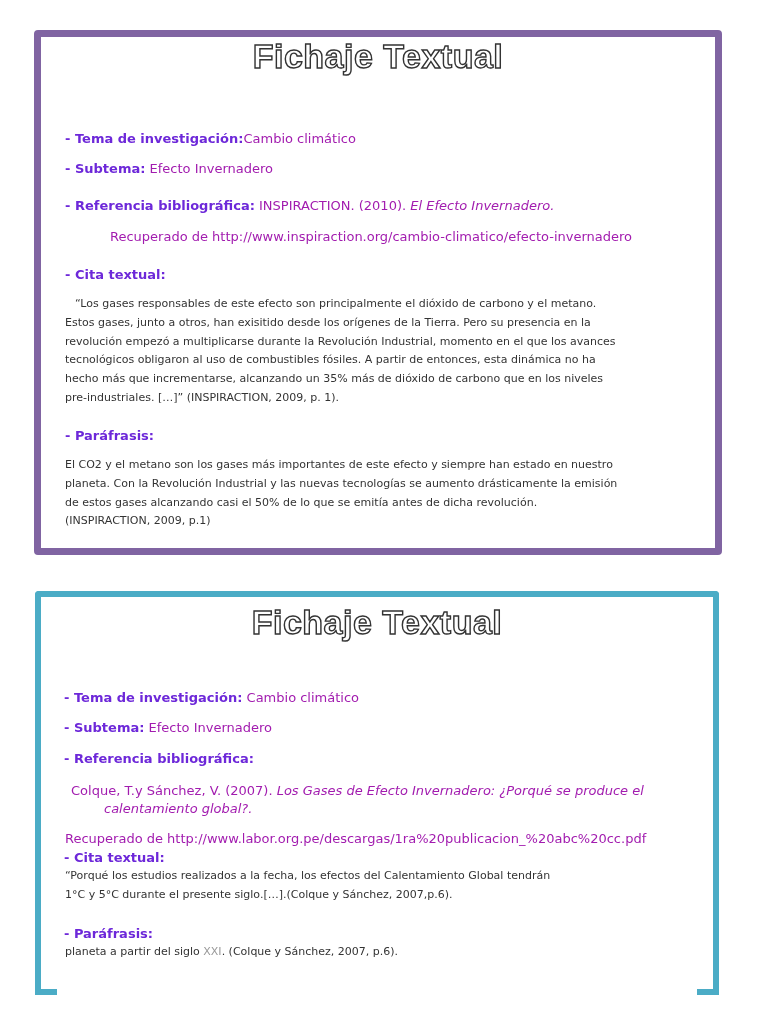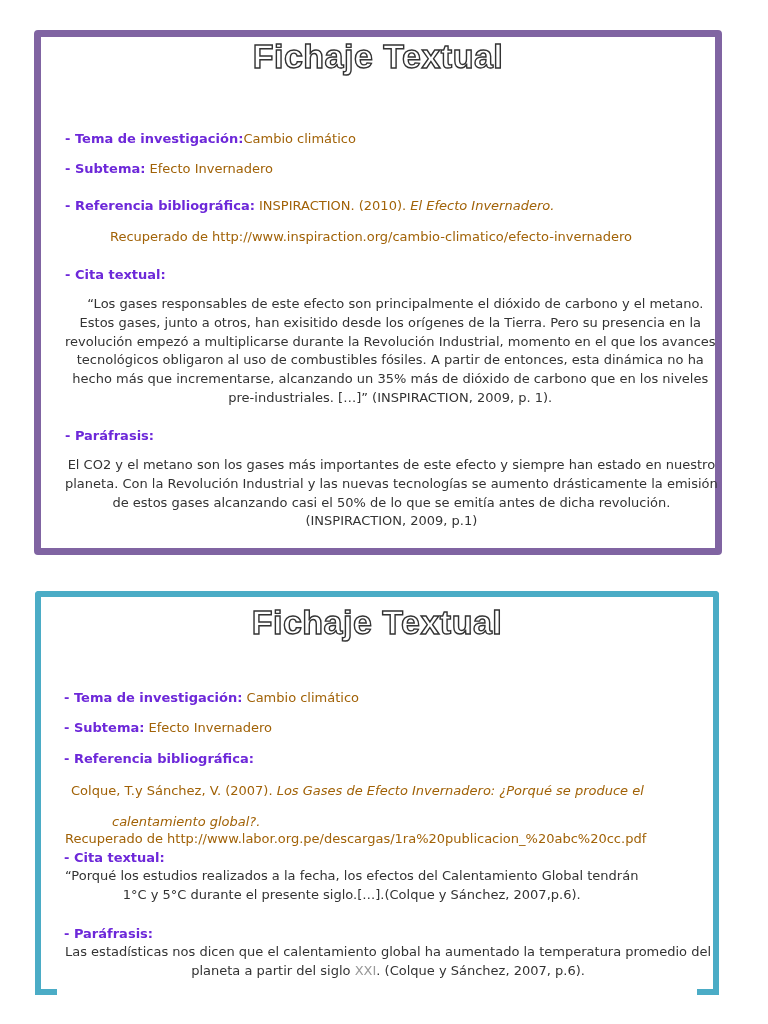--- a/index.html
+++ b/index.html
@@ -11,22 +11,22 @@
            border-left:6px solid #4bacc6; border-right:6px solid #4bacc6; border-radius:4px 4px 0 0; }
   .corner-bl { position:absolute; left:-6px; bottom:-6px; width:22px; height:6px; background:#4bacc6; }
   .corner-br { position:absolute; right:-6px; bottom:-6px; width:22px; height:6px; background:#4bacc6; }
   .title { position:absolute; left:0; right:0; text-align:center; font-family:Liberation Sans, sans-serif;
            font-weight:bold; font-size:34px; color:#fff; letter-spacing:0.5px;
            -webkit-text-stroke:1.4px #333; text-shadow: 0 0 1px #999; }
   .card1 .title { top:0px; }
   .card2 .title { top:6px; }
   .line { position:absolute; font-size:13px; line-height:19px; white-space:nowrap; }
   .lbl { font-weight:bold; color:#6d28d9; }
-  .val { color:#a16207; }
-  .para { position:absolute; font-size:13px; line-height:18.8px; color:#333; white-space:nowrap;text-align:center; }
+  .val { color:#a21caf; }
+  .para { position:absolute; font-size:11px; line-height:18.8px; color:#333; white-space:nowrap; }
   i { font-style:italic; }
   .dim { color:#999; }
 </style>
 </head>
 <body>
 
 <div class="card card1">
   <div class="title">Fichaje Textual</div>
 
   <div class="line" style="left:24px; top:92px;">
@@ -71,31 +71,30 @@
   </div>
   <div class="line" style="left:23px; top:121px;">
     <span class="lbl">- Subtema:</span> <span class="val">Efecto Invernadero</span>
   </div>
   <div class="line" style="left:23px; top:152px;">
     <span class="lbl">- Referencia bibliográfica:</span>
   </div>
   <div class="line val" style="left:30px; top:184px;">
     <span>Colque, T.y Sánchez, V. (2007).</span> <i>Los Gases de Efecto Invernadero:    ¿Porqué se produce el</i>
   </div>
-  <div class="line val" style="left:63px; top:215px;margin-left:8px;">
+  <div class="line val" style="left:63px; top:202px;">
     <i>calentamiento global?.</i>
   </div>
   <div class="line val" style="left:24px; top:232px;">Recuperado de http://www.labor.org.pe/descargas/1ra%20publicacion_%20abc%20cc.pdf</div>
   <div class="line" style="left:23px; top:251px;">
     <span class="lbl">- Cita textual:</span>
   </div>
   <div class="para" style="left:24px; top:270px;">
     <div>“Porqué los estudios realizados a la fecha, los efectos del Calentamiento Global tendrán</div>
     <div> 1°C y 5°C durante el presente siglo.[…].(Colque y Sánchez, 2007,p.6).</div>
   </div>
   <div class="line" style="left:23px; top:327px;">
     <span class="lbl">- Paráfrasis:</span>
   </div>
   <div class="para" style="left:24px; top:346px;">
-    <div>Las estadísticas nos dicen que el calentamiento global ha aumentado la  temperatura promedio del</div>
     <div><span>planeta a partir del siglo </span><span class="dim">XXI</span><span>. (Colque y Sánchez, 2007, p.6).</span></div>
   </div>
 </div>
 
 </body></html>

